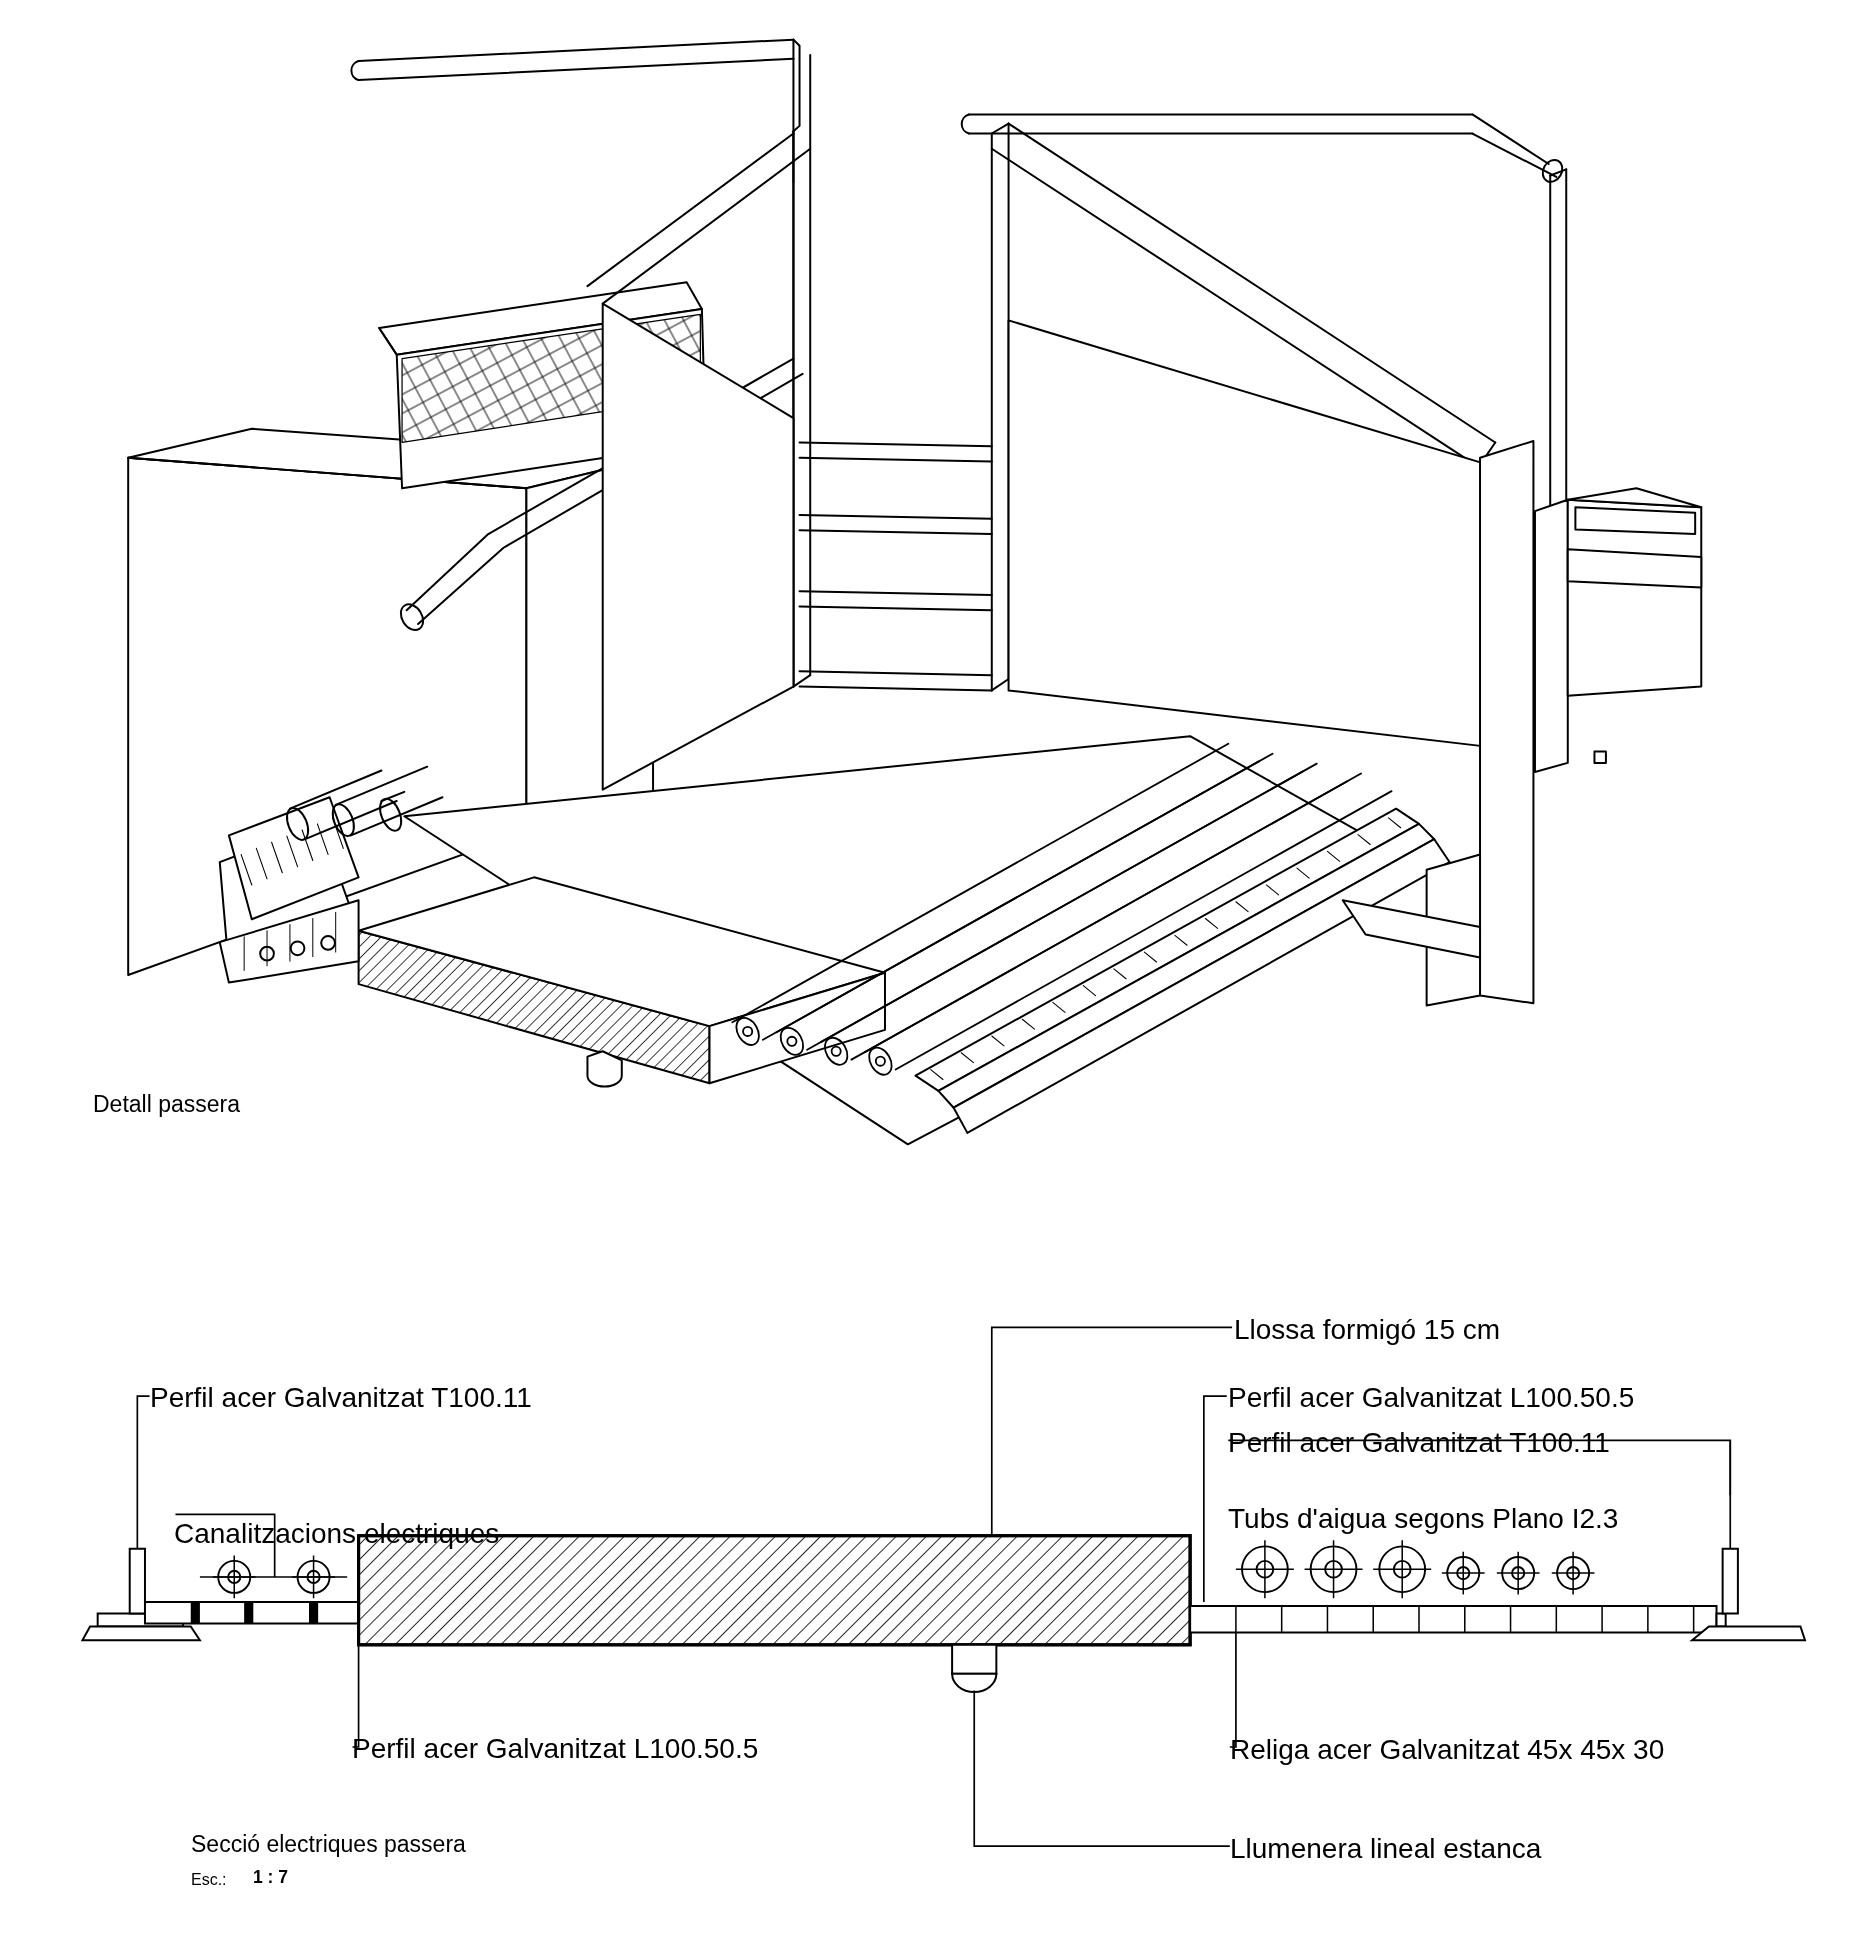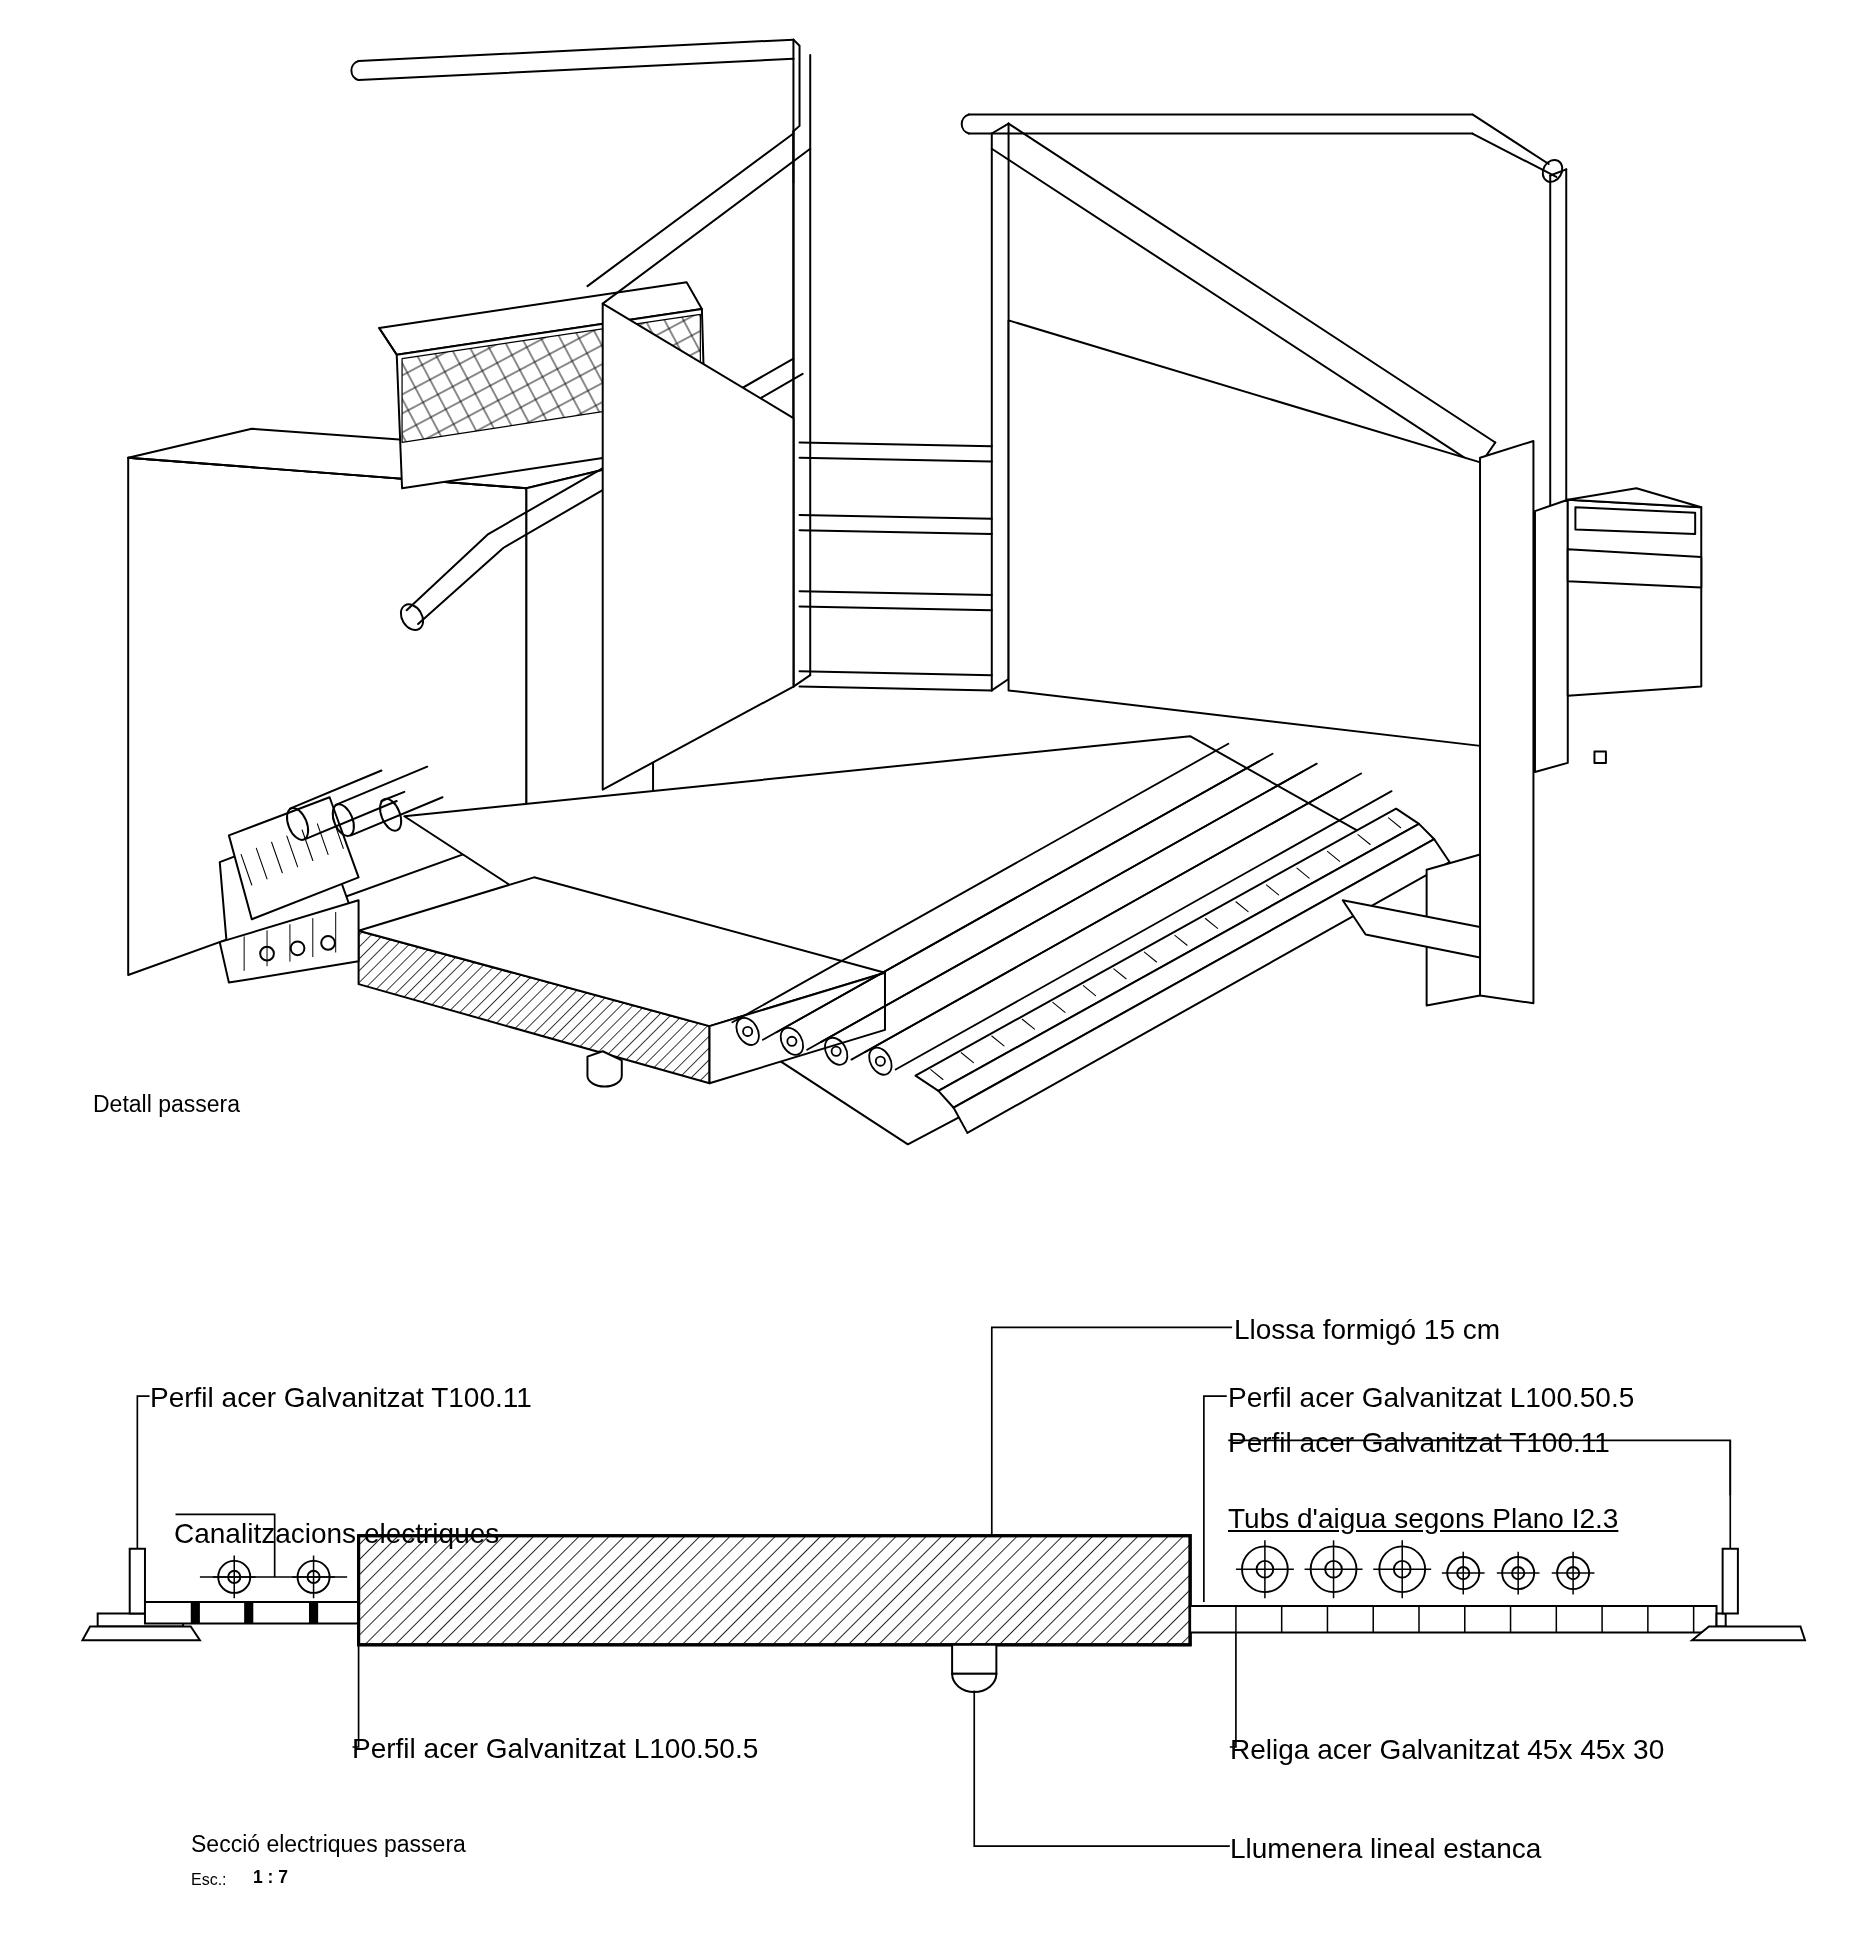--- a/index.html
+++ b/index.html
@@ -363,21 +363,21 @@
   <div class="lbl" style="left:174px; top:1501px;margin-top:17px;">Canalitzacions electriques</div>
 
   <div class="lbl" style="left:352px; top:1733px;">Perfil acer Galvanitzat  L100.50.5</div>
 
   <div class="lbl" style="left:1234px; top:1314px;">Llossa formigó 15 cm</div>
 
   <div class="lbl" style="left:1228px; top:1382px;">Perfil acer Galvanitzat  L100.50.5</div>
 
   <div class="lbl" style="left:1228px; top:1427px;">Perfil acer Galvanitzat  T100.11</div>
 
-  <div class="lbl" style="left:1228px; top:1503px;text-decoration:underline;">Tubs d'aigua segons Plano I2.3</div>
+  <div class="lbl" style="left:1228px; top:1503px;">Tubs d'aigua segons Plano I2.3</div>
 
   <div class="lbl" style="left:1230px; top:1734px;">Religa acer Galvanitzat 45x 45x 30</div>
 
   <div class="lbl" style="left:1230px; top:1833px;">Llumenera lineal estanca</div>
 
   <div class="lbl lbl-title" style="left:191px; top:1831px;">Secció electriques passera</div>
 
   <div class="lbl lbl-small" style="left:191px; top:1871px;">Esc.:</div>
 
   <div class="lbl lbl-scale-val" style="left:253px; top:1867px;">1 : 7</div>

